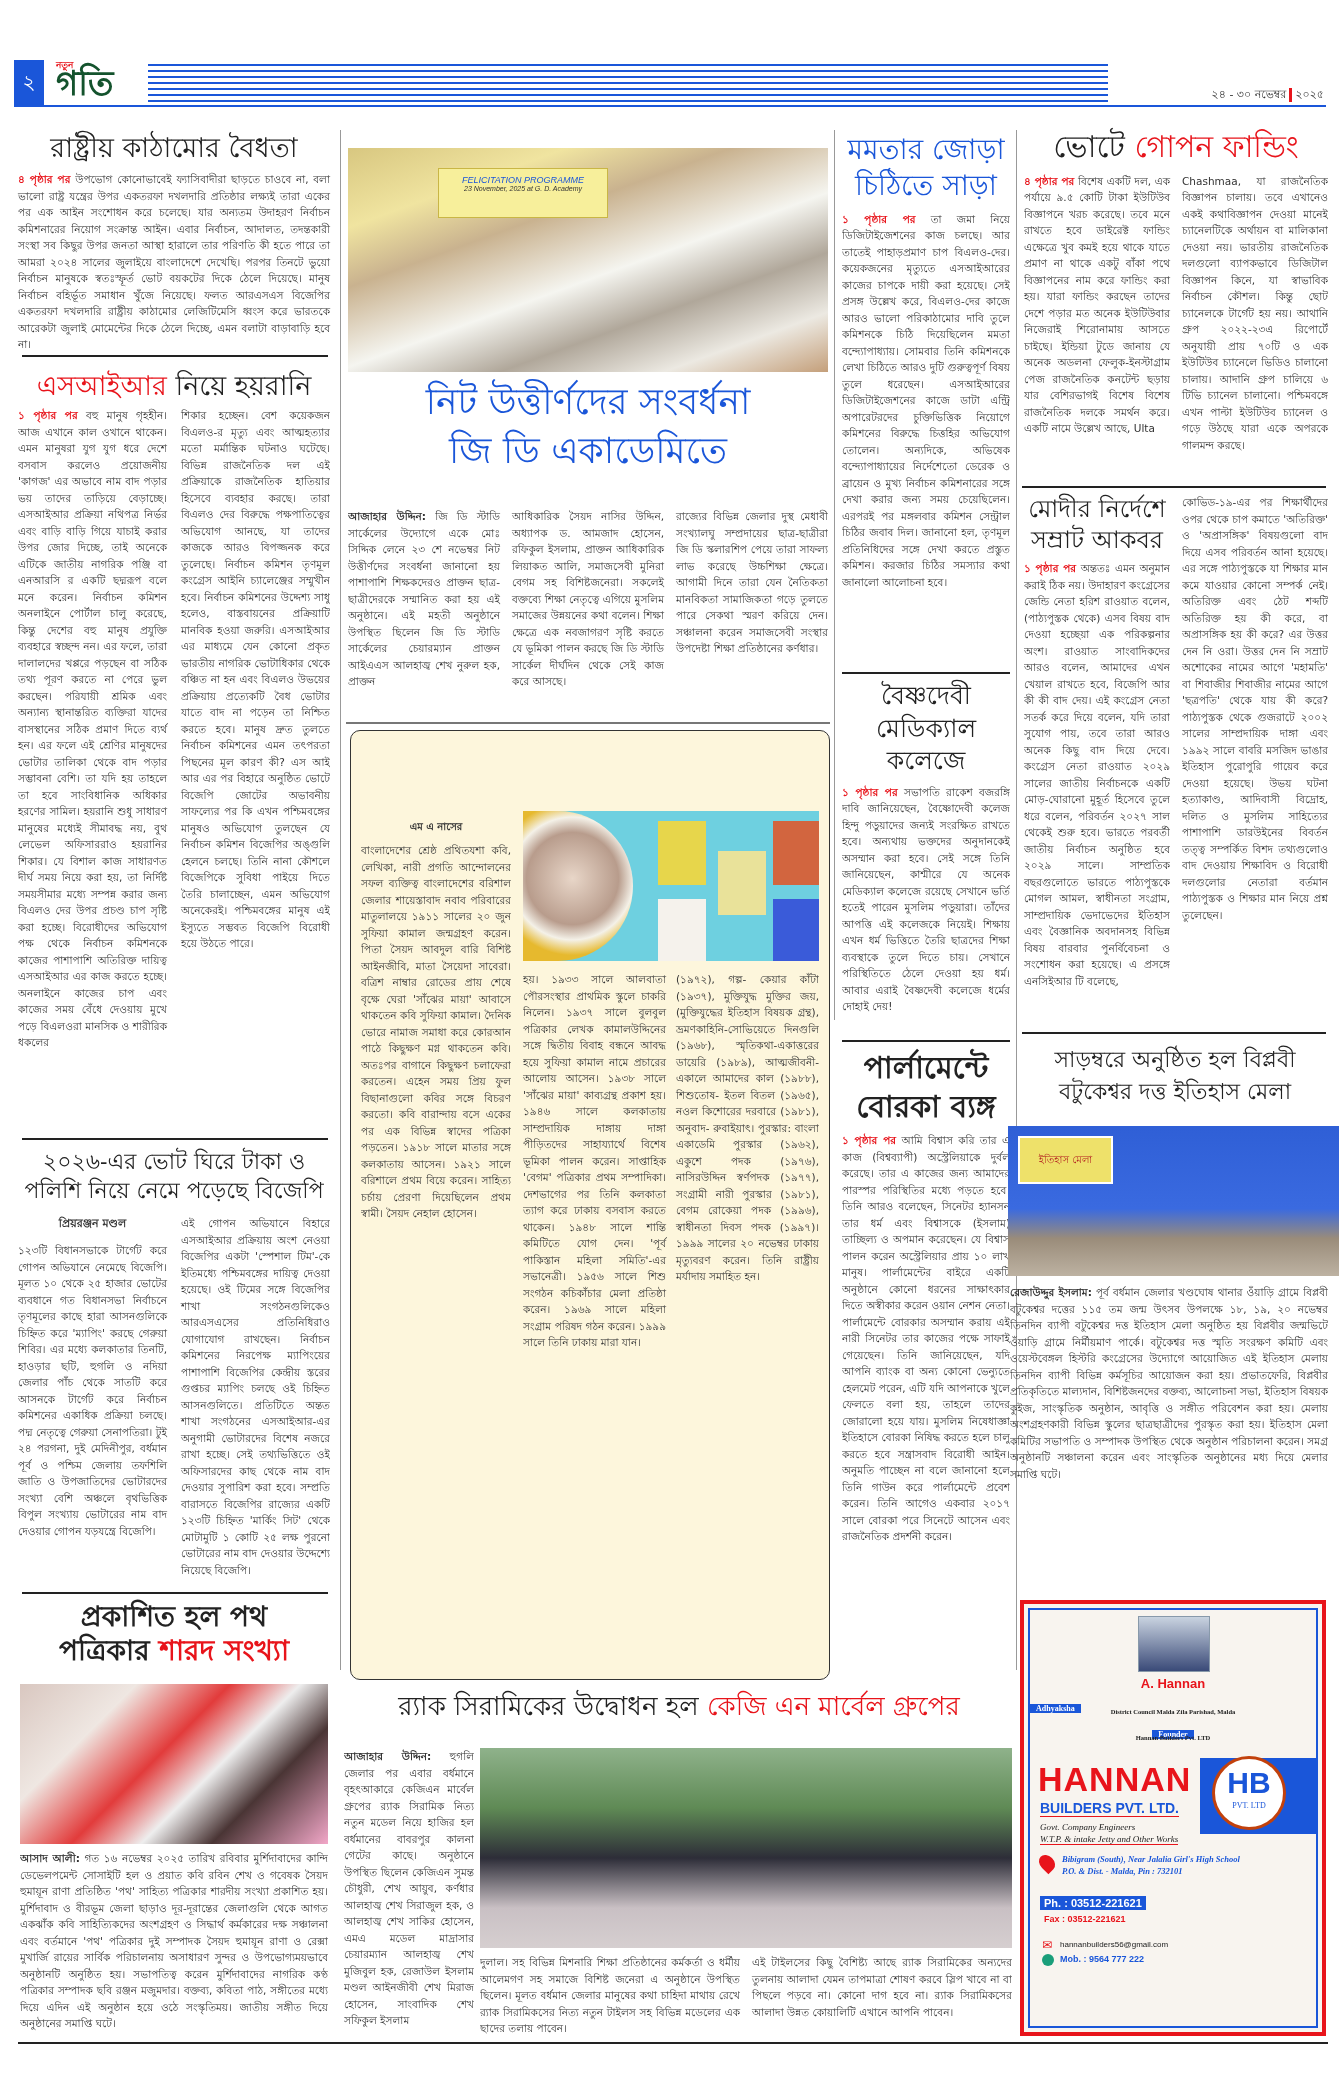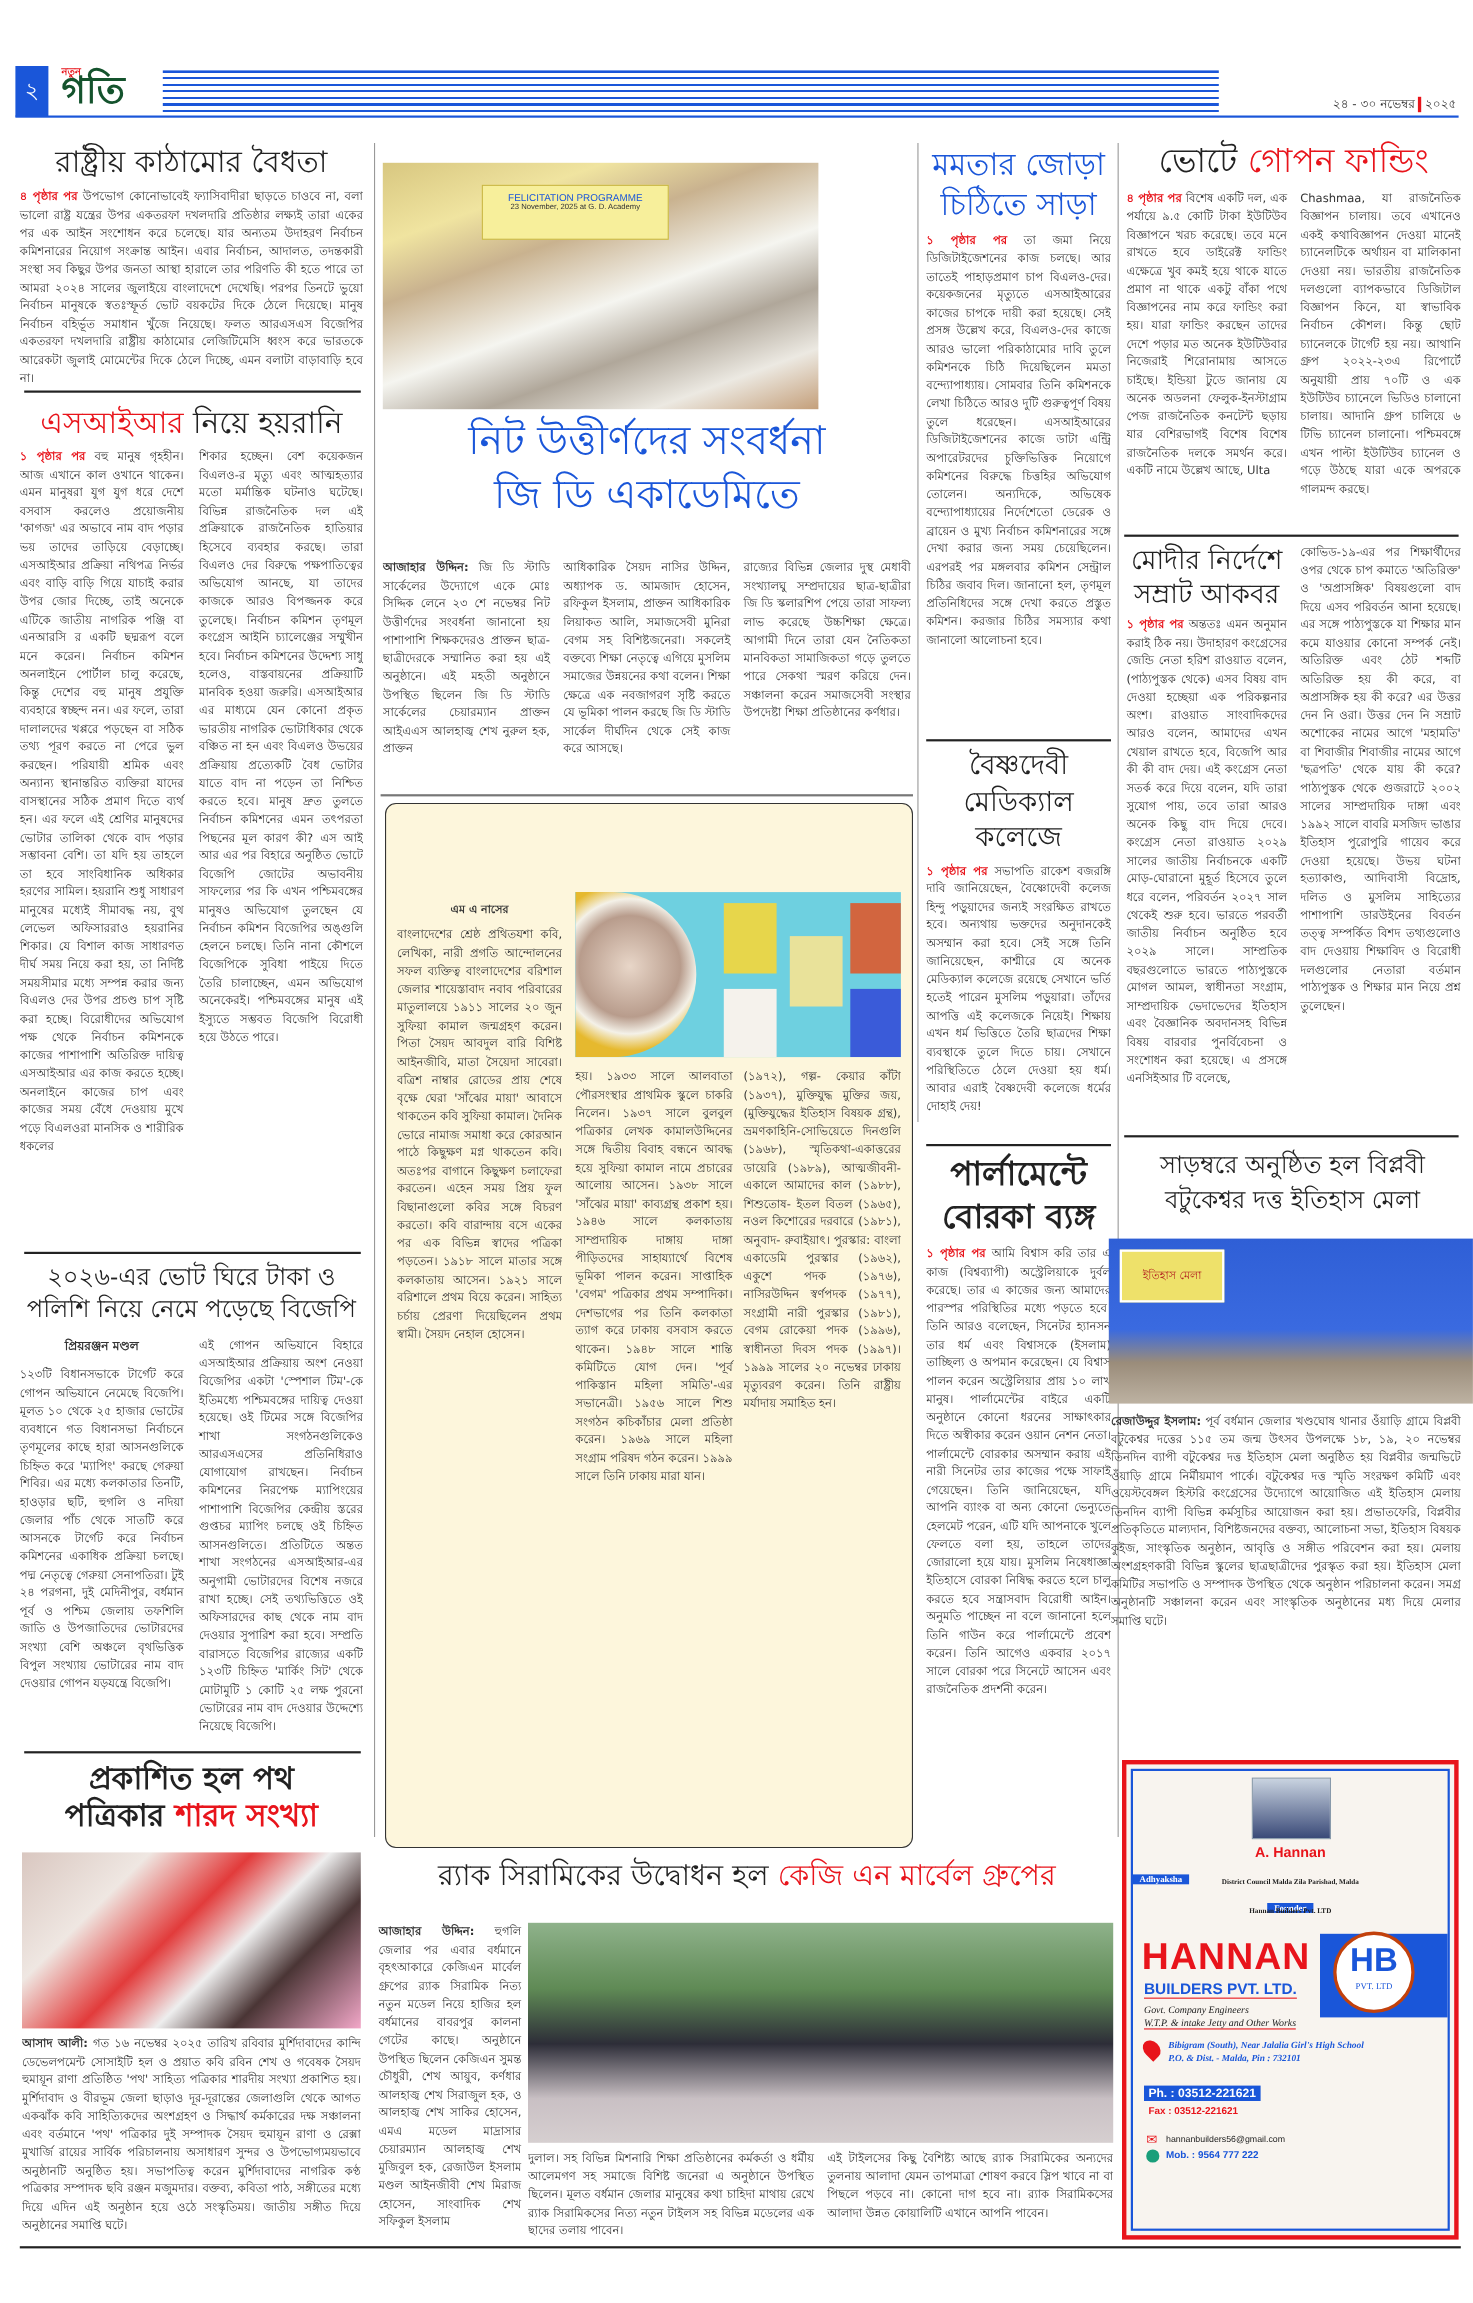--- a/index.html
+++ b/index.html
@@ -94,21 +94,21 @@
     <div><span>পত্রিকার</span> <span class="red">শারদ সংখ্যা</span></div>
   </div>
 </div>
 <div class="photo" style="left:20px;top:1684px;width:308px;height:160px;background:linear-gradient(135deg,#d9c7c0 0%,#efe7e2 25%,#e23b3b 45%,#eee 60%,#4a3535 75%,#f2a7c8 100%);"></div>
 <div class="abs body-text" style="left:20px;top:1850px;width:308px;font-size:10.5px;line-height:16.5px;height:222px;overflow:hidden;">
   <span class="byline">আসাদ আলী:</span>
   <span>গত ১৬ নভেম্বর ২০২৫ তারিখ রবিবার মুর্শিদাবাদের কান্দি ডেভেলপমেন্ট সোসাইটি হল ও প্রয়াত কবি রবিন শেখ ও গবেষক সৈয়দ হুমায়ূন রাণা প্রতিষ্ঠিত 'পথ' সাহিত্য পত্রিকার শারদীয় সংখ্যা প্রকাশিত হয়। মুর্শিদাবাদ ও বীরভূম জেলা ছাড়াও দূর-দূরান্তের জেলাগুলি থেকে আগত একঝাঁক কবি সাহিত্যিকদের অংশগ্রহণ ও সিদ্ধার্থ কর্মকারের দক্ষ সঞ্চালনা এবং বর্তমানে 'পথ' পত্রিকার দুই সম্পাদক সৈয়দ হুমায়ূন রাণা ও রেক্সা মুখার্জি রায়ের সার্বিক পরিচালনায় অসাধারণ সুন্দর ও উপভোগ্যময়ভাবে অনুষ্ঠানটি অনুষ্ঠিত হয়। সভাপতিত্ব করেন মুর্শিদাবাদের নাগরিক কণ্ঠ পত্রিকার সম্পাদক ছবি রঞ্জন মজুমদার। বক্তব্য, কবিতা পাঠ, সঙ্গীতের মধ্যে দিয়ে এদিন এই অনুষ্ঠান হয়ে ওঠে সংস্কৃতিময়। জাতীয় সঙ্গীত দিয়ে অনুষ্ঠানের সমাপ্তি ঘটে।</span>
 </div>
 <div class="hline" style="left:18px;top:2042px;width:1310px;"></div>
 
-<div class="photo" style="left:348px;top:148px;width:396px;height:224px;background:linear-gradient(160deg,#d8c780 0%,#f0e4a0 20%,#c9b28f 35%,#f5f5f0 55%,#b0a79a 70%,#ece9e2 85%,#c49f7a 100%);">
+<div class="photo" style="left:348px;top:148px;width:480px;height:224px;background:linear-gradient(160deg,#d8c780 0%,#f0e4a0 20%,#c9b28f 35%,#f5f5f0 55%,#b0a79a 70%,#ece9e2 85%,#c49f7a 100%);font-style:italic;">
   <div style="position:absolute;left:90px;top:20px;width:170px;height:50px;background:#f7ef9b;border:1px solid #c9b645;font-size:9px;color:#1a56d9;text-align:center;padding-top:6px;font-family:'Liberation Sans',sans-serif;">
     <div>FELICITATION PROGRAMME</div>
     <div style="font-size:7px;color:#333;">23 November, 2025 at G. D. Academy</div>
   </div>
 </div>
 <div class="abs headline blue" style="left:348px;top:378px;width:480px;font-size:36px;line-height:1.35;">
   <div>নিট উত্তীর্ণদের সংবর্ধনা</div>
   <div>জি ডি একাডেমিতে</div>
 </div>
 <div class="abs cols" style="left:348px;top:508px;width:480px;height:200px;overflow:hidden;gap:12px;">

